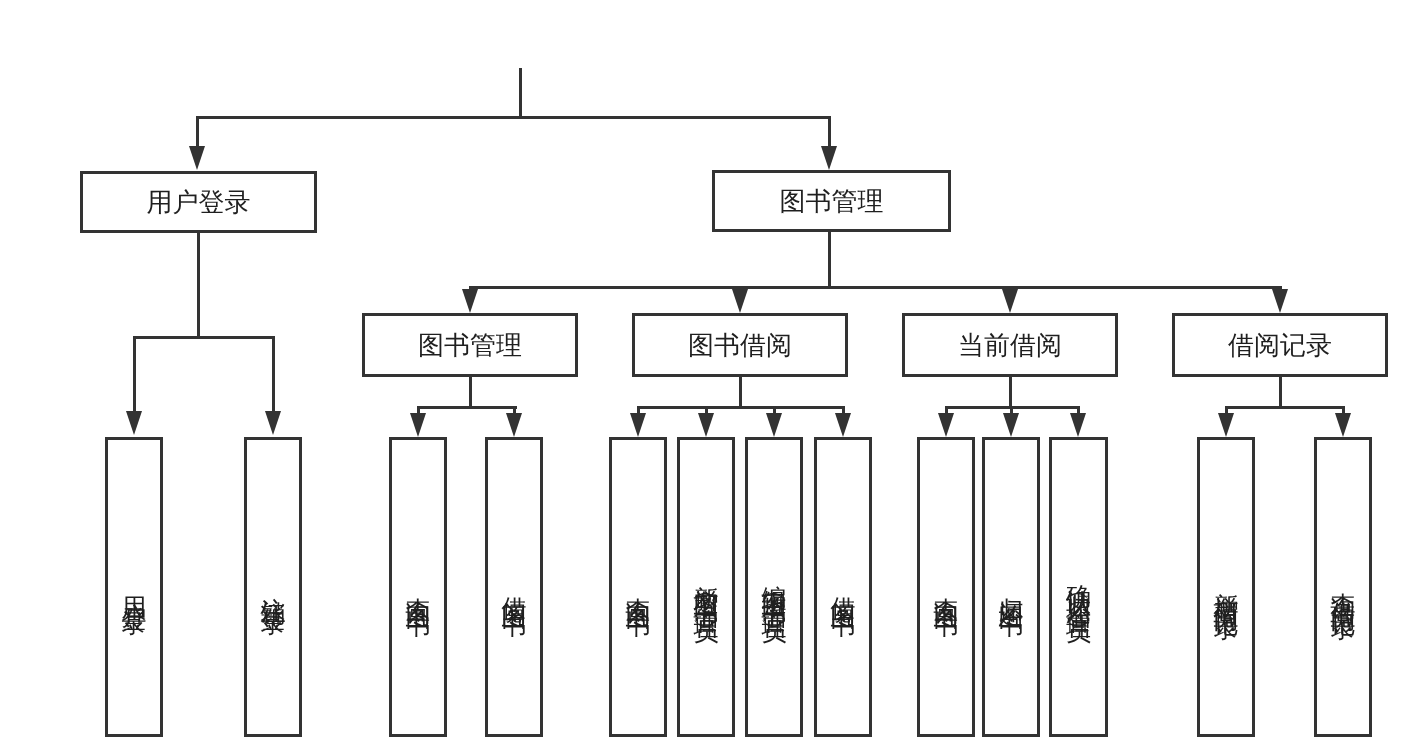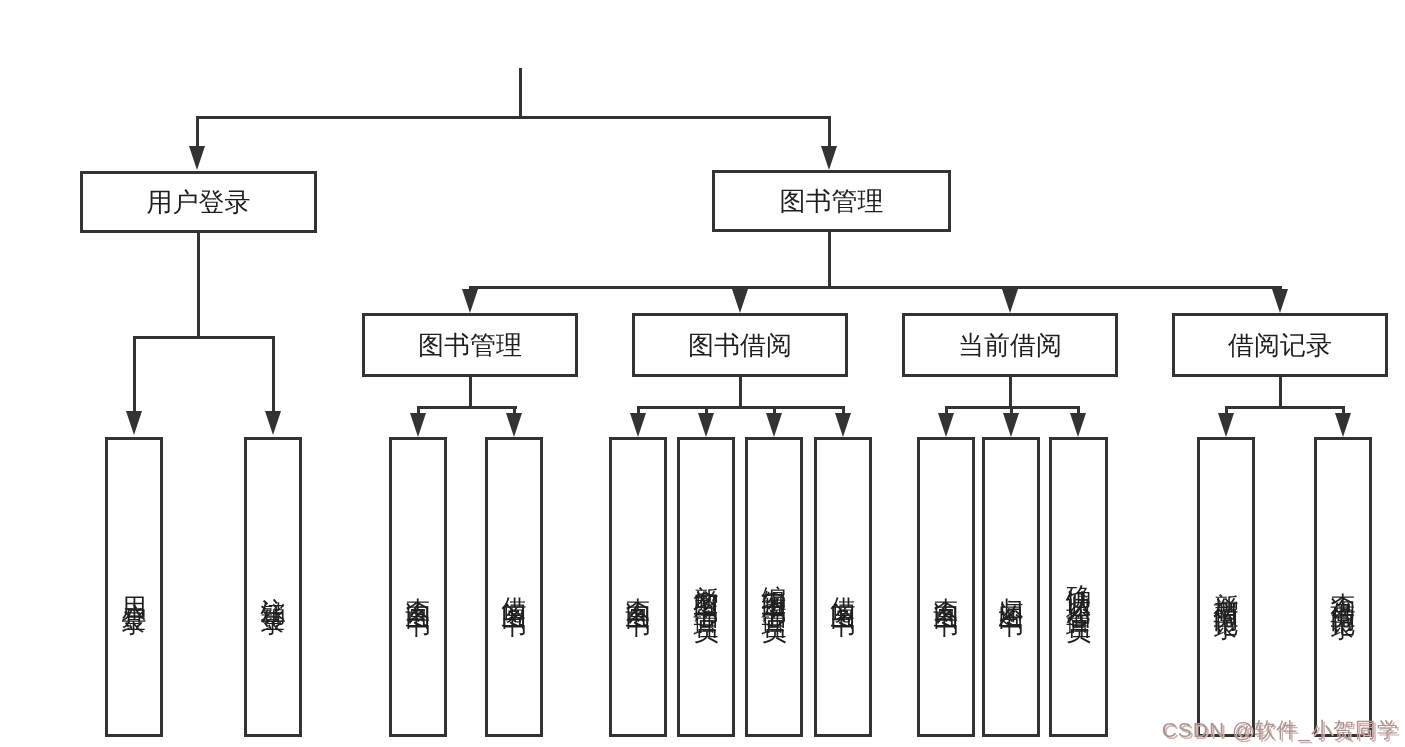--- a/index.html
+++ b/index.html
@@ -141,15 +141,14 @@
   <div class="node vert" style="left:745px;top:437px;width:58px;height:300px;">编辑图书（管理员）</div>
   <div class="node vert" style="left:814px;top:437px;width:58px;height:300px;">借阅图书</div>
 
   <div class="node vert" style="left:917px;top:437px;width:58px;height:300px;">查询图书</div>
   <div class="node vert" style="left:982px;top:437px;width:58px;height:300px;">归还图书</div>
   <div class="node vert" style="left:1049px;top:437px;width:59px;height:300px;">确认归还（管理员）</div>
 
   <div class="node vert" style="left:1197px;top:437px;width:58px;height:300px;">新增借阅记录</div>
   <div class="node vert" style="left:1314px;top:437px;width:58px;height:300px;">查询借阅记录</div>
 
-  <div class="watermark">CSDN @软件_小贺同学</div>
 
 </div>
 
 </body></html>

